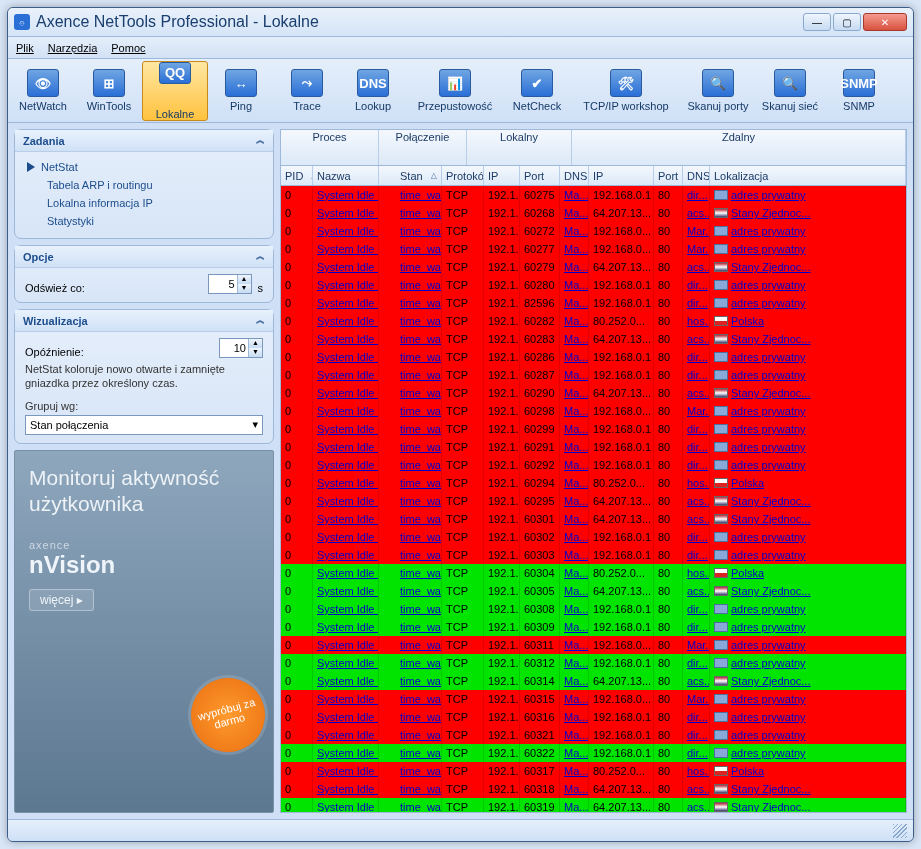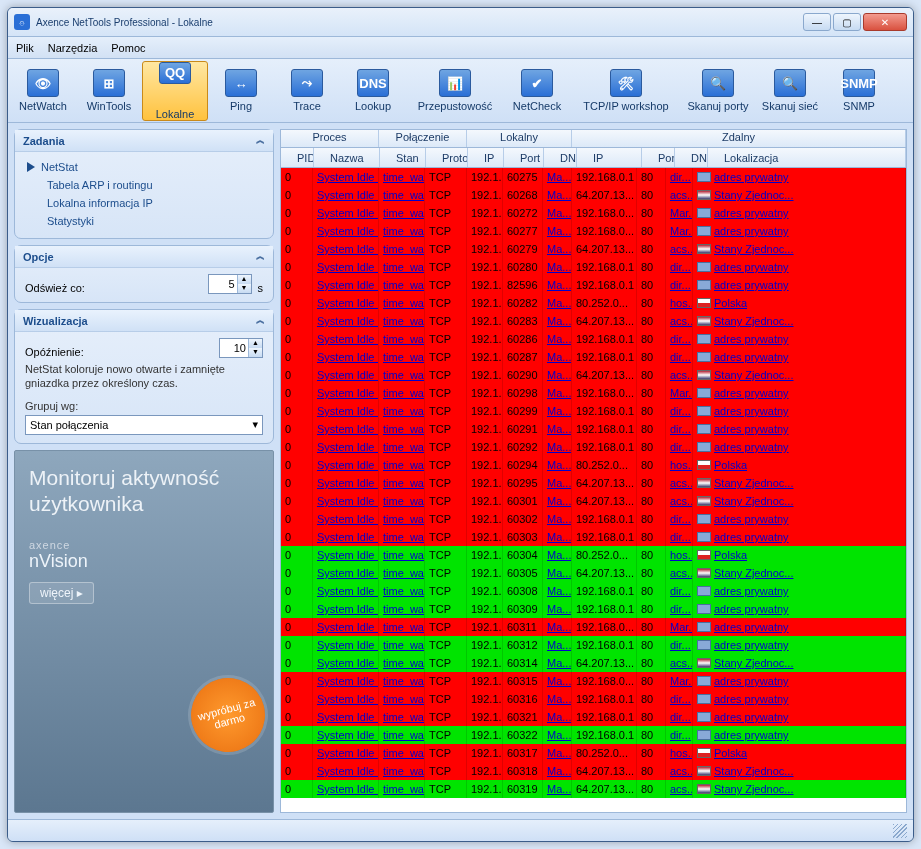--- a/index.html
+++ b/index.html
@@ -1,25 +1,25 @@
 <!DOCTYPE html>
 <html><head>
 <meta charset="utf-8">
 <style>
 * { box-sizing: border-box; margin: 0; padding: 0; font-family: "Segoe UI", Tahoma, sans-serif; font-size: 11px; }
 body { background: #d9e6f7; padding: 7px; }
 .window { width: 907px; height: 835px; background: #cde; border: 1px solid #3b5d8a; border-radius: 6px; box-shadow: 0 0 8px rgba(0,0,0,0.3); display: flex; flex-direction: column; overflow: hidden; }
 .titlebar { height: 29px; background: linear-gradient(#e9f1fb,#d4e4f7); display: flex; align-items: center; padding: 0 6px; border-bottom: 1px solid #9db8d9; }
 .titlebar .app-icon { width:16px; height:16px; background:#2a6fd6; border-radius:3px; margin-right:6px; display:flex; align-items:center; justify-content:center; color:#fff; font-size:9px;}
-.titlebar .title { flex:1; color:#1a3e6e; font-size:10px; }
+.titlebar .title { flex:1; color:#1a3e6e; font-size:16px; }
 .winbtns { display:flex; gap:2px; }
 .winbtn { width:28px; height:18px; background:linear-gradient(#eef5fd,#c7dbf2); border:1px solid #8aa8cd; border-radius:3px; display:flex; align-items:center; justify-content:center; font-size:10px; cursor:pointer; }
 .winbtn.close { background:linear-gradient(#f39b8f,#d9513f); color:#fff; border-color:#a83a2c; width:44px;}
 .menubar { height:22px; background:linear-gradient(#e5effb,#d2e1f4); display:flex; align-items:center; padding:0 8px; gap:14px; border-bottom:1px solid #9db8d9; }
-.menubar span { cursor:pointer; }
+.menubar span { text-decoration:underline; cursor:pointer; }
 .toolbar { height:64px; background:linear-gradient(#e5effb,#cfe0f6); display:flex; align-items:center; padding:2px 2px; gap:0; border-bottom:1px solid #9db8d9; }
 .tbtn { width:66px; height:60px; display:flex; flex-direction:column; align-items:center; justify-content:center; gap:3px; cursor:pointer; border-radius:3px; }
 .tbtn.wide{width:98px;}
 .tbtn.wider{width:112px;}
 .tbtn.nar{width:72px;}
 .tbtn.sel { background:linear-gradient(#ffe7a2,#ffc23e); border:1px solid #c98a1a;gap:24px; }
 .tbtn .ticon { width:32px; height:28px; background:linear-gradient(#6fa5e2,#2a6fd6); border:1px solid #2a5a9e; border-radius:3px; display:flex; align-items:center; justify-content:center; color:#fff; font-size:13px; font-weight:bold; }
 .tbtn .tlbl { font-size:11px; color:#153a68; white-space:nowrap; }
 .body { flex:1; display:flex; background:#cfe0f6; overflow:hidden; }
 .sidebar { width:272px; background:#cfe0f6; padding:6px 6px 6px 6px; display:flex; flex-direction:column; gap:6px; overflow:hidden; }
@@ -34,40 +34,40 @@
 .inline { display:flex; align-items:flex-end; gap:6px; }
 .spin { width:44px; height:20px; border:1px solid #7a97bd; background:#fff; display:flex; align-items:center; }
 .spin input { width:28px; border:none; text-align:right; padding-right:2px; font-size:11px; outline:none;}
 .spin .arrs { width:14px; display:flex; flex-direction:column; }
 .spin .arrs div { height:9px; background:linear-gradient(#eef5fd,#c7dbf2); border-left:1px solid #9db8d9; font-size:7px; text-align:center; line-height:8px; cursor:pointer;}
 .note { font-size:11px; color:#333; margin-top:4px; line-height:1.3; }
 .combo { width:100%; height:20px; border:1px solid #7a97bd; background:#fff; display:flex; align-items:center; padding:0 4px; justify-content:space-between; cursor:pointer; margin-top:2px;}
 .promo { flex:1; background:linear-gradient(#8ea7bd,#5c7790); border:1px solid #7891a8; border-radius:2px; color:#eef4fa; padding:14px 14px; position:relative; overflow:hidden; font-family:"Segoe UI Light","Segoe UI",sans-serif;}
 .promo h2 { font-size:21px; font-weight:300; line-height:1.25; margin-bottom:22px; color:#edf2f7;}
 .promo .brand small{font-size:11px; letter-spacing:1px; color:#cfd8e2;}
-.promo .brand div{font-size:18px; font-weight:400; }
+.promo .brand div{font-size:24px; font-weight:700; }
 .promo .more { display:inline-flex; align-items:center; gap:4px; margin-top:10px; padding:3px 10px; background:rgba(255,255,255,.12); border:1px solid rgba(255,255,255,.35); border-radius:3px; cursor:pointer; font-size:12px;}
 .burst { position:absolute; right:8px; bottom:60px; width:74px; height:74px; background:radial-gradient(circle,#ff9a2e,#e96f10); border-radius:50%; display:flex; align-items:center; justify-content:center; transform:rotate(-15deg); text-align:center; font-size:11px; color:#fff; box-shadow:0 0 0 3px rgba(255,255,255,.15);}
 .main { flex:1; background:#fff; margin:6px 6px 6px 0; border:1px solid #9db8d9; display:flex; flex-direction:column; overflow:hidden; position:relative;}
-.ghdr { display:flex; background:linear-gradient(#f4f8fd,#dce9f8); border-bottom:1px solid #9db8d9; font-size:11px; color:#1c3b66; height:18px; }
+.ghdr { display:flex; background:linear-gradient(#f4f8fd,#dce9f8); border-bottom:1px solid #9db8d9; font-size:11px; color:#1c3b66; height:36px; }
 .ghdr div { text-align:center; border-right:1px solid #b7cde8; padding-top:1px;}
 .chdr { display:flex; background:linear-gradient(#f4f8fd,#dce9f8); border-bottom:1px solid #9db8d9; font-size:11px; color:#1c3b66; height:20px; }
-.chdr .c { border-right:1px solid #b7cde8; padding:2px 16px; display:flex; align-items:center; gap:8px; overflow:hidden; white-space:nowrap;}
+.chdr .c { border-right:1px solid #b7cde8; padding:2px 4px; display:flex; align-items:center; gap:8px; overflow:hidden; white-space:nowrap;}
 .sorticon{font-size:8px;color:#5577aa;}
 .grid { flex:1; overflow:auto; }
 .row { display:flex; height:18px; font-size:11px; }
 .row.red { background:#ff0000; color:#000; }
 .row.grn { background:#00e400; color:#000; }
 .row .c { border-right:1px solid rgba(0,0,0,.12); padding:1px 4px; overflow:hidden; white-space:nowrap; text-overflow:clip; display:flex; align-items:center; gap:3px;}
 .row .c a { color:#0000cc; text-decoration:underline; cursor:pointer; }
 .flag{width:14px;height:10px;background:#bbb;display:inline-block;border:1px solid #666;}
 .flag.pl{background:linear-gradient(#fff 50%,#d22 50%);}
 .flag.us{background:linear-gradient(#b22234,#fff 50%,#3c3b6e);} 
 .lanico{width:14px;height:10px;background:#88a9d8;border:1px solid #4a6fa0;display:inline-block;}
-.c.pid{width:32px;} .c.name{width:66px;} .c.state{width:46px;} .c.proto{width:42px;} .c.lip{width:36px;} .c.lport{width:40px;} .c.ldns{width:29px;} .c.rip{width:65px;} .c.rport{width:29px;} .c.rdns{width:27px;} .c.loc{flex:1;}
+.c.pid{width:32px;} .c.name{width:66px;} .c.state{width:46px;margin-left:17px;} .c.proto{width:42px;} .c.lip{width:36px;} .c.lport{width:40px;} .c.ldns{width:29px;} .c.rip{width:65px;} .c.rport{width:29px;} .c.rdns{width:27px;} .c.loc{flex:1;}
 .statusbar{height:22px;background:linear-gradient(#e5effb,#cfe0f6);border-top:1px solid #9db8d9;display:flex;justify-content:flex-end;align-items:center;padding:0 6px;}
 .grip{width:14px;height:14px;background:repeating-linear-gradient(135deg,#8aa8cd 0 1px,transparent 1px 3px);}
 </style>
 </head>
 <body>
 
 <div class="window">
   <div class="titlebar">
     <div class="app-icon">۞</div>
     <div class="title">Axence NetTools Professional - Lokalne</div>

